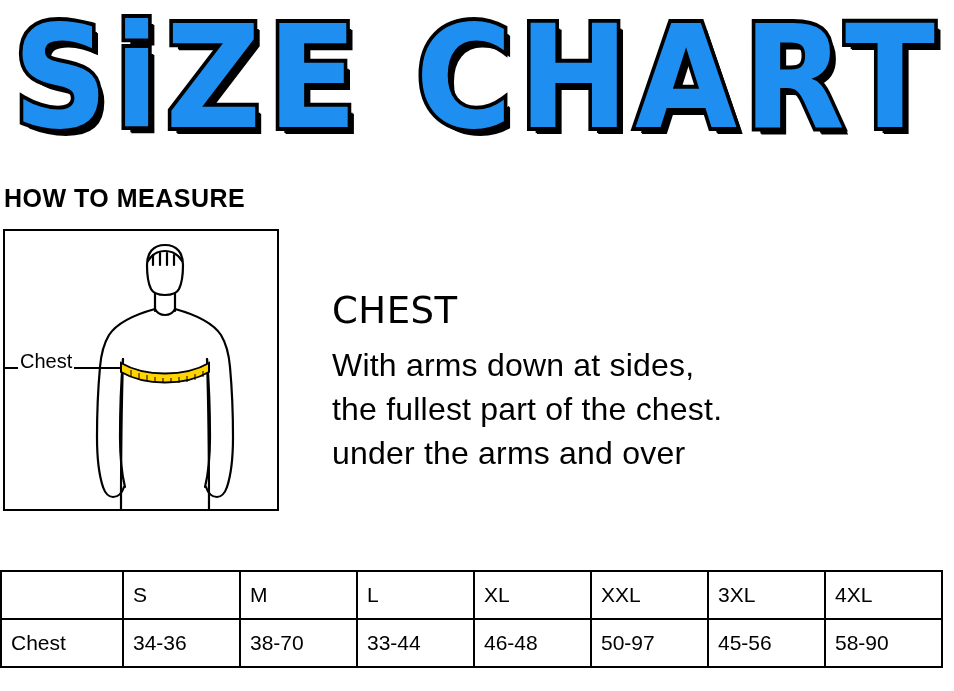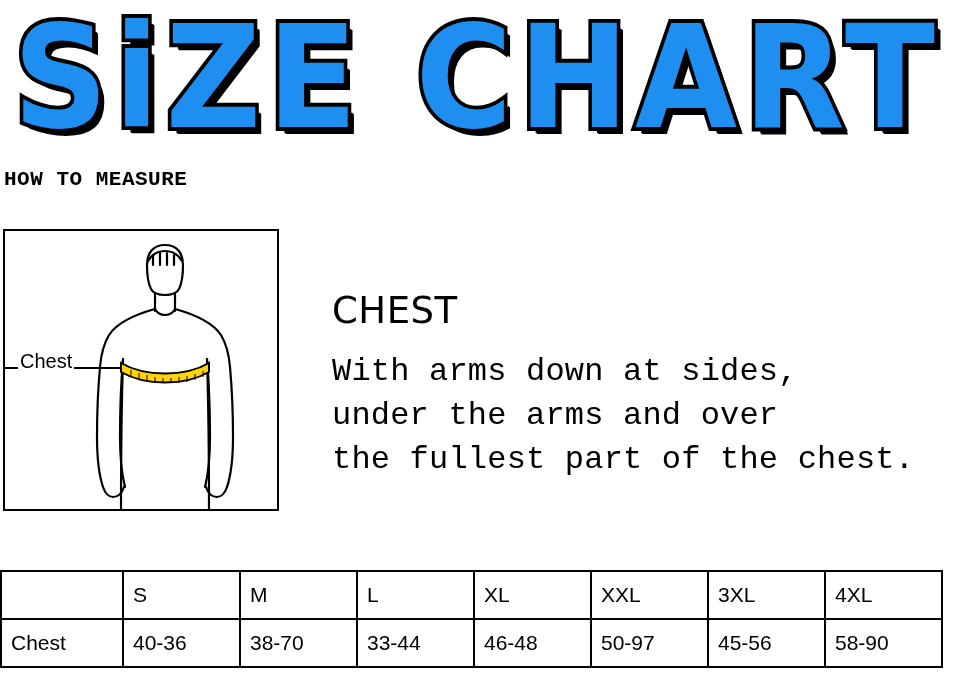--- a/index.html
+++ b/index.html
@@ -43,24 +43,24 @@
        6px 6px 0 #000;
     transform: scaleY(1.12) scaleX(1.03);
     transform-origin: center top;
     white-space: nowrap;
   }
 
   
   .how-to {
     position: absolute;
     left: 4px;
-    top: 168px;
-    font-family: Liberation Mono, monospace;
+    top: 184px;
+    font-family: Liberation Sans, sans-serif;
     font-weight: bold;
-    font-size: 21px;
+    font-size: 25px;
     letter-spacing: 0.5px;
   }
 
   
   .figure-box {
     position: absolute;
     left: 3px;
     top: 229px;
     width: 276px;
     height: 282px;
@@ -90,25 +90,25 @@
     top: 288px;
     width: 610px;
   }
   .desc-title {
     font-family: "DejaVu Sans", sans-serif;
     font-size: 37px;
     line-height: 46px;
     letter-spacing: 0.5px;
   }
   .desc-body {
-    font-family: Liberation Mono, monospace;
+    font-family: Liberation Sans, sans-serif;
     font-size: 32px;
     line-height: 44px;
     letter-spacing: 0.2px;
-    margin-top: 16px;
+    margin-top: 9px;
   }
   .desc-body div { white-space: nowrap; }
 
   
   .table-wrap {
     position: absolute;
     left: 0;
     top: 570px;
     width: 954px;
   }
@@ -193,41 +193,41 @@
 
     <line x1="0" y1="137" x2="116" y2="137" stroke="#000000" stroke-width="2"></line>
   </svg>
 </div>
 <div class="chest-label-left">Chest</div>
 
 <div class="desc">
   <div class="desc-title">CHEST</div>
   <div class="desc-body">
     <div>With arms down at sides,</div>
+    <div>the fullest part of the chest.</div>
     <div>under the arms and over</div>
-    <div>the fullest part of the chest.</div>
   </div>
 </div>
 
 <div class="table-wrap">
   <table class="size-table">
     <tbody>
       <tr>
         <td class="corner-cell"></td>
         <td class="size-col">S</td>
         <td class="size-col">M</td>
         <td class="size-col">L</td>
         <td class="size-col">XL</td>
         <td class="size-col">XXL</td>
         <td class="size-col">3XL</td>
         <td class="size-col">4XL</td>
       </tr>
       <tr>
         <td class="row-header">Chest</td>
-        <td class="size-col">40-36</td>
+        <td class="size-col">34-36</td>
         <td class="size-col">38-70</td>
         <td class="size-col">33-44</td>
         <td class="size-col">46-48</td>
         <td class="size-col">50-97</td>
         <td class="size-col">45-56</td>
         <td class="size-col">58-90</td>
       </tr>
     </tbody>
   </table>
 </div>

